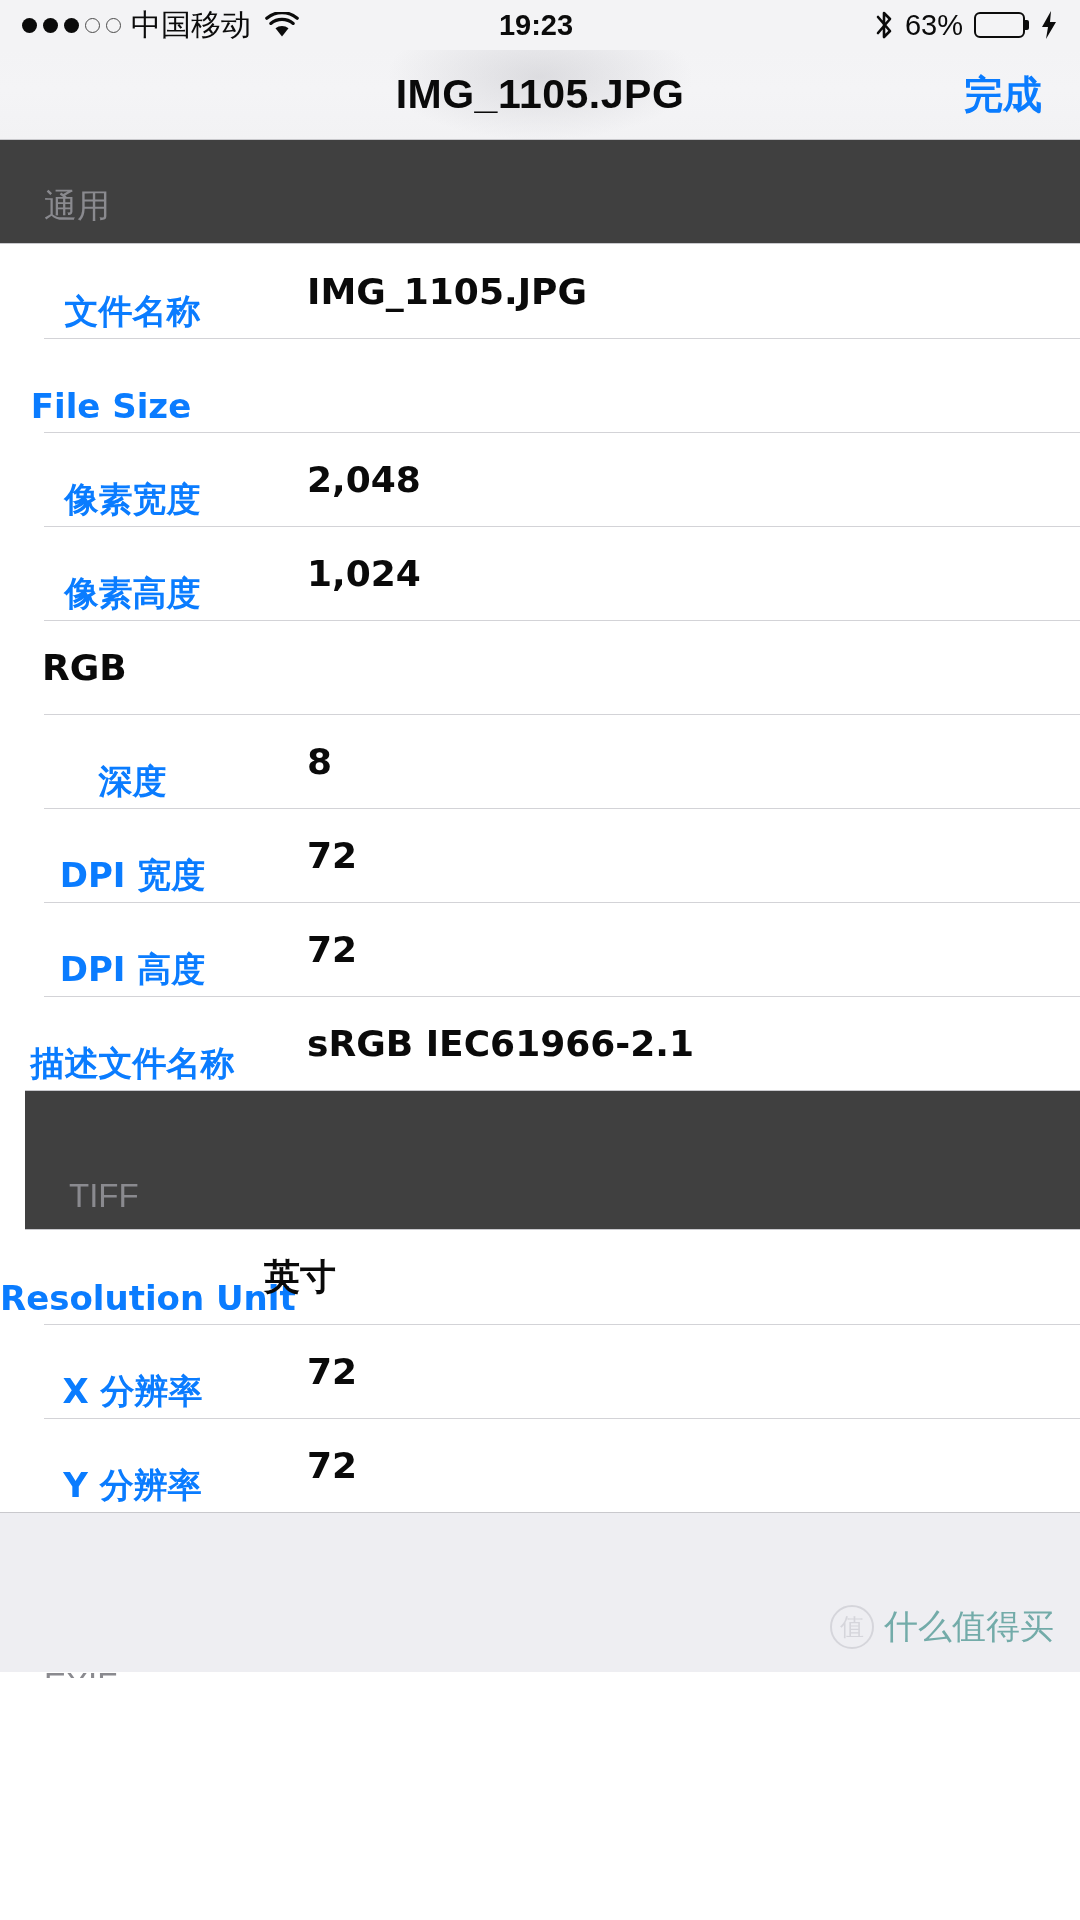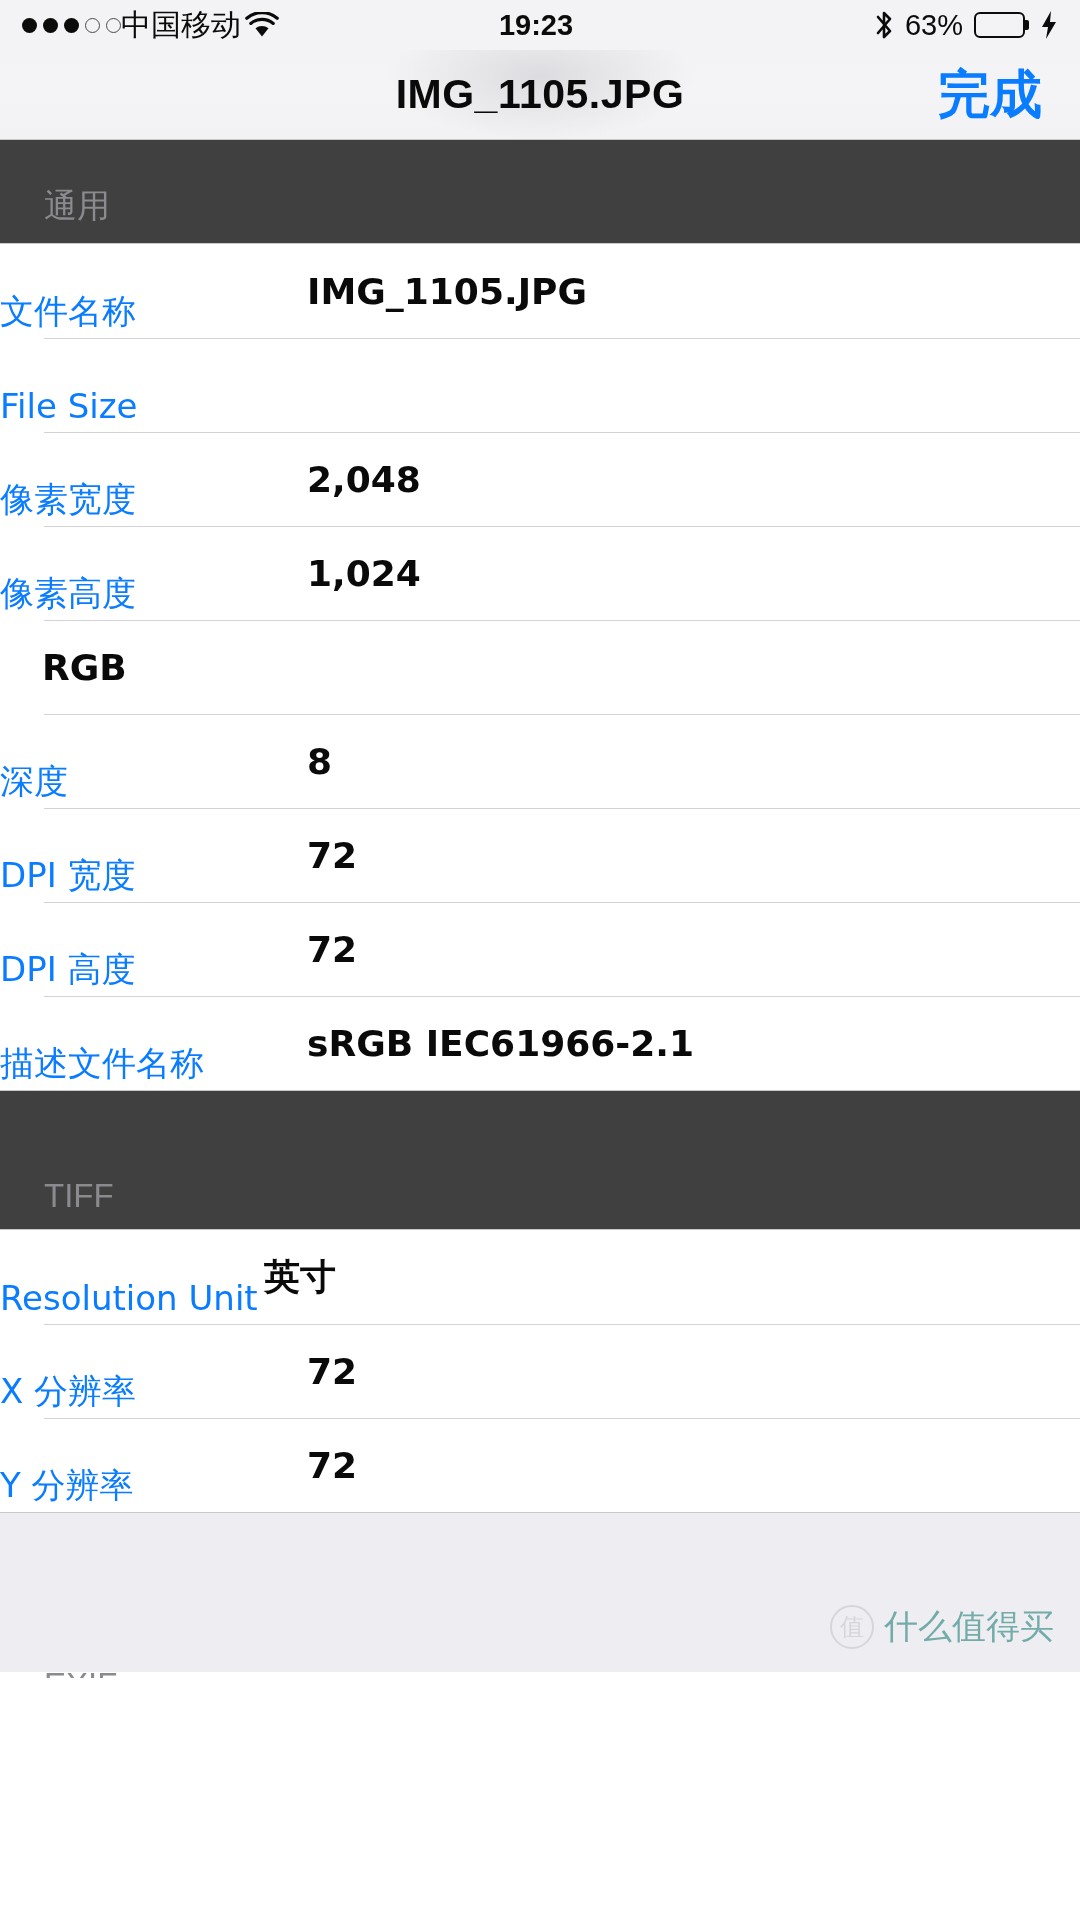--- a/index.html
+++ b/index.html
@@ -21,21 +21,21 @@
     height: 50px;
     background: #f3f3f5;
     display: flex;
     align-items: center;
     padding: 0 22px;
     box-sizing: border-box;
   }
   .status-left {
     display: flex;
     align-items: center;
-    gap: 0;
+    gap: 10px;
     text-align: right;
   }
   .signal-dots {
     display: flex;
     align-items: center;
     gap: 6px;
   }
   .dot {
     width: 15px;
     height: 15px;
@@ -126,21 +126,21 @@
     font-size: 41px;
     font-weight: bold;
     color: #0a0a0a;
     letter-spacing: 0.5px;
     position: relative;
     z-index: 2;
   }
   .nav-done {
     position: absolute;
     right: 38px;
-    font-size: 52px;
+    font-size: 39px;
     font-weight: bold;
     color: #0a7cff;
     z-index: 2;
     font-family: "DejaVu Sans", sans-serif;
     margin-left: 32px;
   }
 
   
   .content {
     background: #ffffff;
@@ -155,20 +155,21 @@
     font-size: 33px;
     color: #8a8a8f;
     border-top: 1px solid #c9c9cd;
     border-bottom: 1px solid #c9c9cd;
   }
   .section-header.first {
     border-top: none;
   }
   .section-header.tall {
     height: 140px;
+    margin-left: 25px;
   }
 
   .rows {
     background: #ffffff;
   }
   .row {
     display: flex;
     align-items: center;
     height: 94px;
     position: relative;
@@ -179,24 +180,24 @@
     position: absolute;
     left: 44px;
     right: 0;
     top: 0;
     height: 1px;
     background: #d3d3d7;
   }
   .row-label {
     width: 265px;
     flex: 0 0 265px;
-    text-align: left;
+    text-align: center;
     color: #0a7cff;
     font-size: 34px;
-    font-weight: normal;
+    font-weight: bold;
     font-family: "DejaVu Sans", sans-serif;
     white-space: nowrap;
     margin-top: 42px;
   }
   .row-label.wide {
     width: 222px;
     flex: 0 0 222px;
   }
   .row-value {
     margin-left: 42px;

